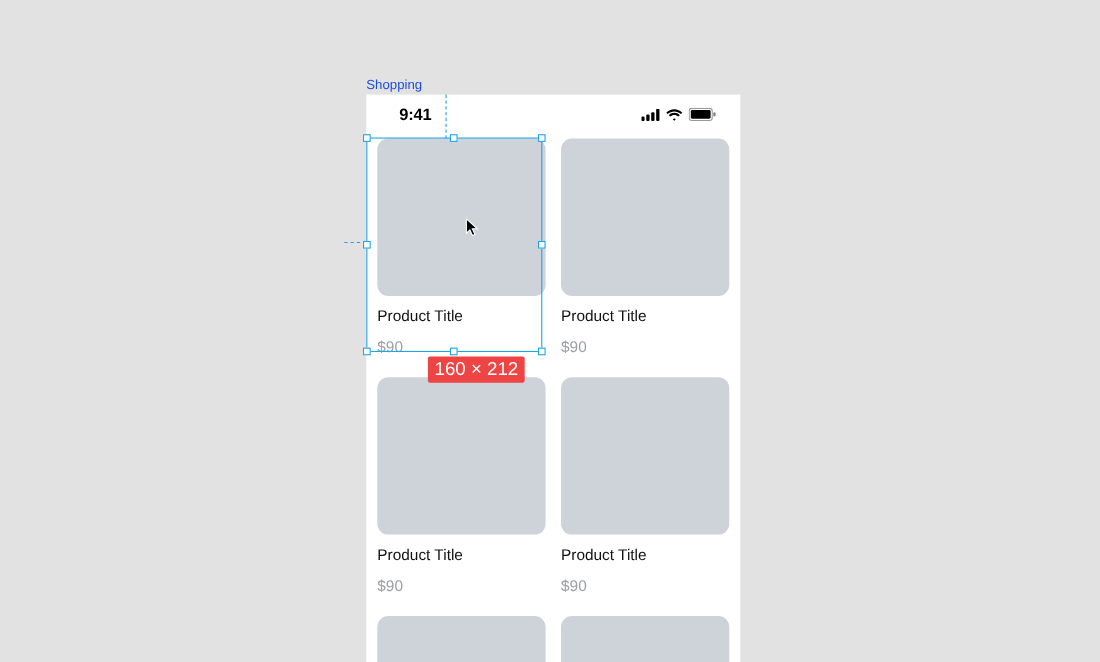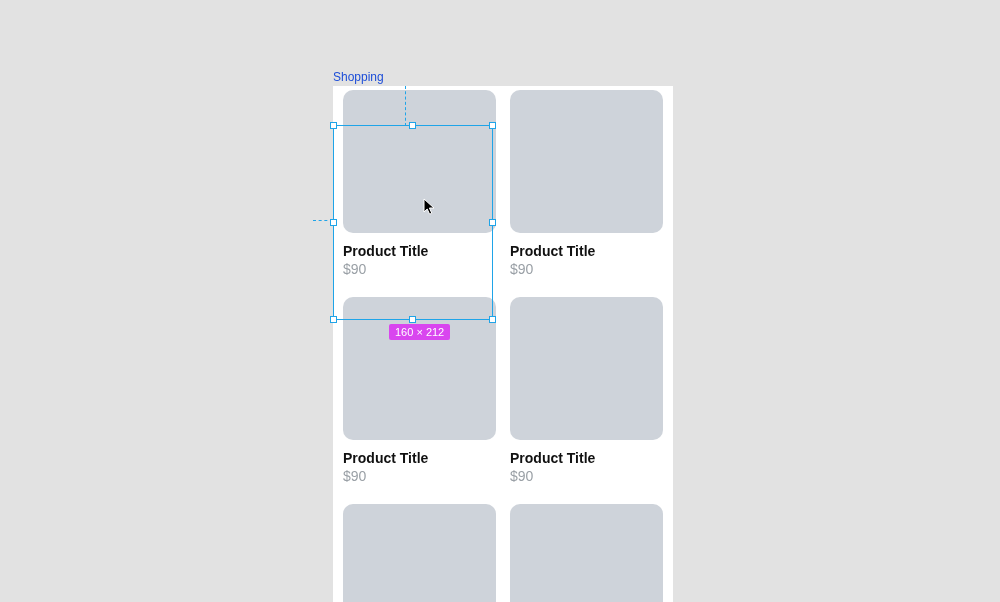--- a/index.html
+++ b/index.html
@@ -64,29 +64,29 @@
     flex-direction: column;
   }
   .card-img {
     width: 100%;
     height: 143px;
     background: #ced3da;
     border-radius: 10px;
   }
   .card-title {
     font-size: 14px;
-    font-weight: 700;
+    font-weight: 400;
     color: #111;
     margin-top: 10px;
   }
   .card-price {
     font-size: 14px;
     font-weight: 500;
     color: #9aa0a6;
-    margin-top: 2px;
+    margin-top: 12px;
   }
 
   
   .selection {
     position: absolute;
     border: 1px solid #1fa4e8;
     pointer-events: none;
   }
   .handle {
     position: absolute;
@@ -107,23 +107,23 @@
   .guide {
     position: absolute;
     border: 0 dashed #1fa4e8;
     pointer-events: none;
   }
   .guide.vert { border-left-width:1px; }
   .guide.horiz { border-top-width:1px; }
 
   .dim-badge {
     position: absolute;
-    background: #d946ef;
+    background: #ef4444;
     color: #fff;
-    font-size: 11px;
+    font-size: 17px;
     font-weight: 500;
     padding: 2px 6px;
     border-radius: 2px;
     white-space: nowrap;
     pointer-events:none;
     text-align:center;
   }
 
   
   .cursor {
@@ -131,20 +131,44 @@
     pointer-events: none;
   }
 </style>
 </head>
 <body>
 
 <div class="frame-label">Shopping</div>
 
 <div class="artboard">
 
+  <div class="status-bar">
+    <span class="status-time">9:41</span>
+    <span class="status-icons">
+
+      <svg width="17" height="11" viewBox="0 0 17 11">
+        <rect x="0" y="7" width="3" height="4" rx="1" fill="#000"></rect>
+        <rect x="4.5" y="5" width="3" height="6" rx="1" fill="#000"></rect>
+        <rect x="9" y="3" width="3" height="8" rx="1" fill="#000"></rect>
+        <rect x="13.5" y="0" width="3" height="11" rx="1" fill="#000"></rect>
+      </svg>
+
+      <svg width="16" height="11" viewBox="0 0 16 11">
+        <path d="M8 2.3c2.3 0 4.4.9 6 2.4l1.3-1.3C13.4 1.4 10.8.3 8 .3S2.6 1.4.7 3.4L2 4.7C3.6 3.2 5.7 2.3 8 2.3z" fill="#000"></path>
+        <path d="M8 5.5c1.4 0 2.7.5 3.7 1.5l1.3-1.3C11.6 4.2 9.9 3.5 8 3.5s-3.6.7-5 2.2L4.3 7C5.3 6 6.6 5.5 8 5.5z" fill="#000"></path>
+        <path d="M8 8.7c.5 0 1 .2 1.4.6L8 10.7 6.6 9.3c.4-.4.9-.6 1.4-.6z" fill="#000"></path>
+      </svg>
+
+      <svg width="25" height="12" viewBox="0 0 25 12">
+        <rect x="0.5" y="0.5" width="21" height="11" rx="2.5" fill="none" stroke="#000" stroke-opacity="0.4"></rect>
+        <rect x="2" y="2" width="18" height="8" rx="1.3" fill="#000"></rect>
+        <rect x="22.5" y="4" width="2" height="4" rx="1" fill="#000" fill-opacity="0.5"></rect>
+      </svg>
+    </span>
+  </div>
 
   <div class="grid">
 
     <div class="card">
       <div class="card-img"></div>
       <div class="card-title">Product Title</div>
       <div class="card-price">$90</div>
     </div>
 
     <div class="card">

